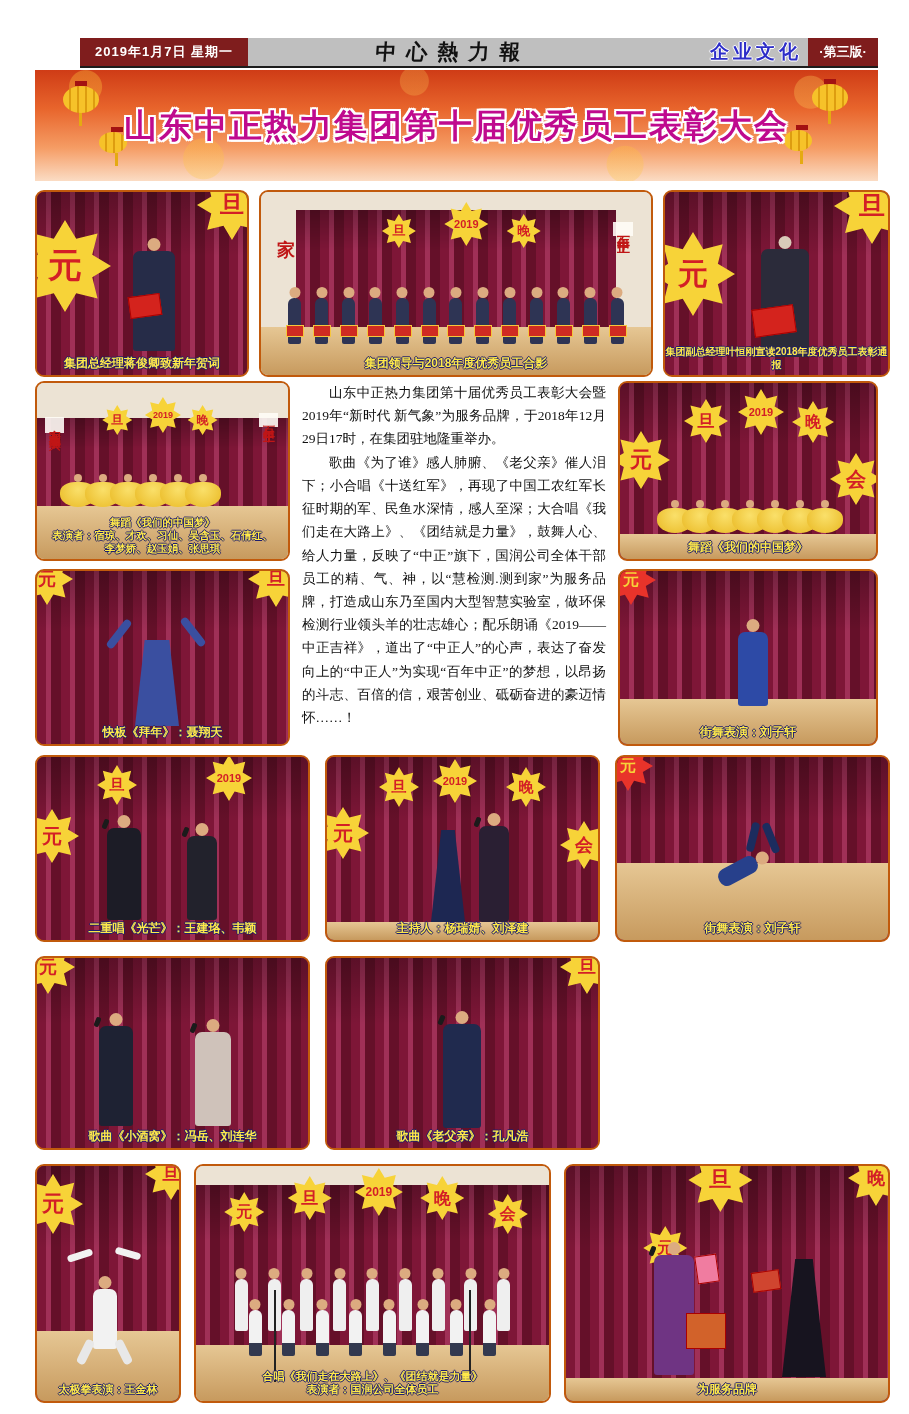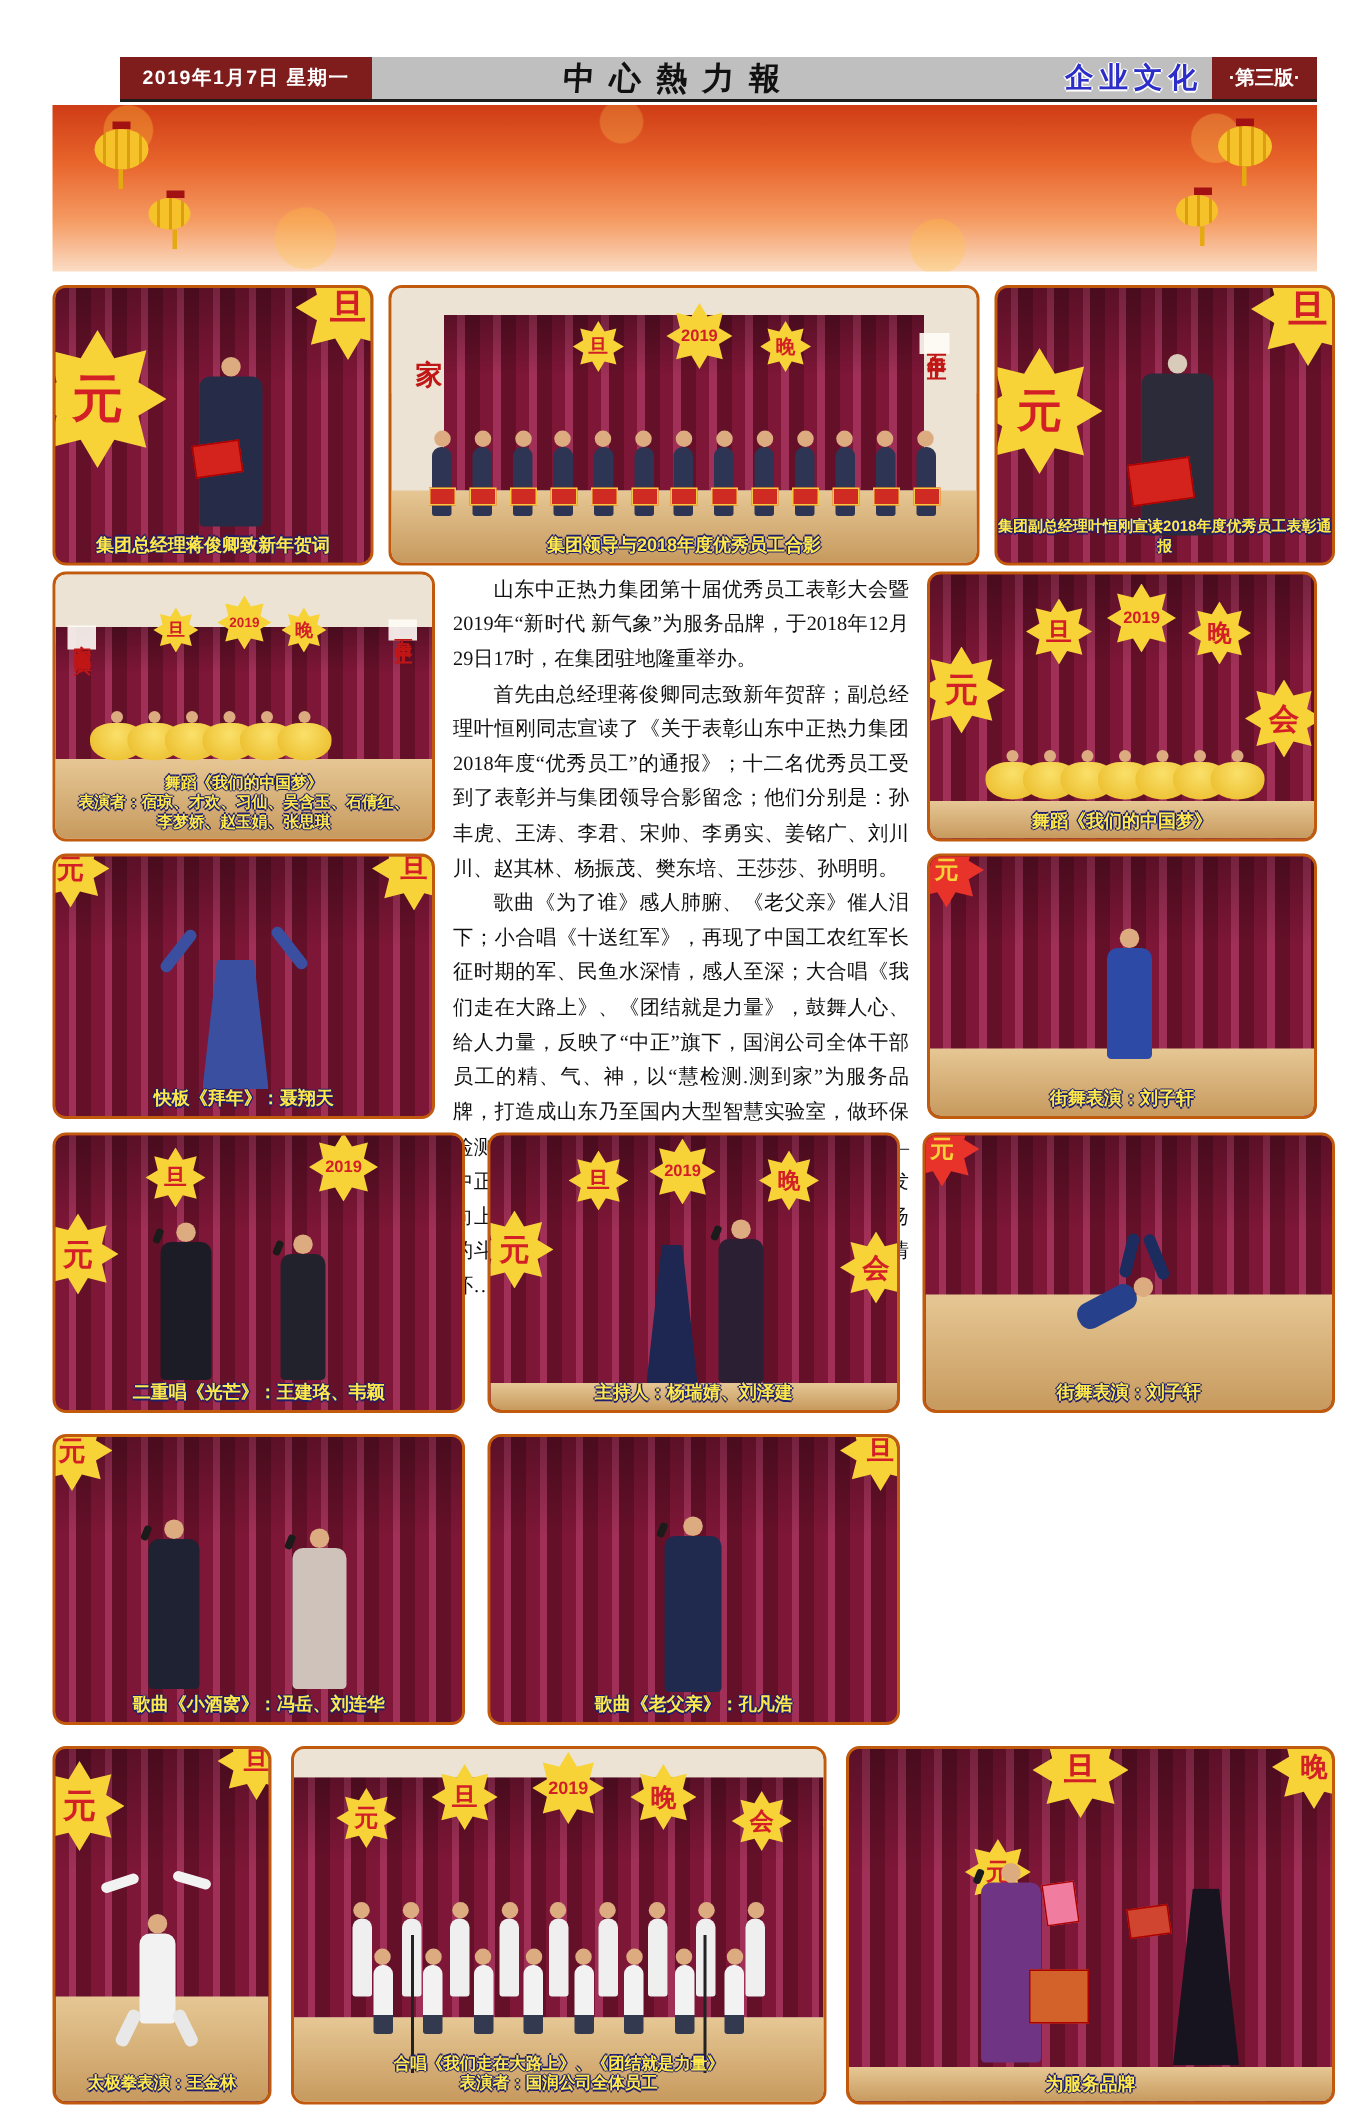--- a/index.html
+++ b/index.html
@@ -114,20 +114,21 @@
       <div class="mast-section">企业文化</div>
     </div>
     <div class="mast-edition">·第三版·</div>
   </header>
 
   <section class="banner">
     <div class="lantern" style="left:28px;top:16px;"></div>
     <div class="lantern" style="left:64px;top:62px;width:28px;height:21px;"></div>
     <div class="lantern" style="right:30px;top:14px;"></div>
     <div class="lantern" style="right:66px;top:60px;width:28px;height:21px;"></div>
+    <h1 class="banner-title bt1">山东中正热力集团第十届优秀员工表彰大会</h1>
   </section>
 
   <section class="row row1">
     <figure class="photo" style="width:210px;height:100%;">
       <div class="curtain"></div>
       <div class="star" style="left:-18px;top:28px;width:92px;height:92px;font-size:34px;">
           <span>元</span>
         </div>
       <div class="star" style="right:-20px;top:-22px;width:70px;height:70px;font-size:24px;">
           <span>旦</span>
@@ -209,21 +210,20 @@
         </div>
       <figcaption class="cap" style="font-size:10.5px;">
         <span class="l">舞蹈《我们的中国梦》</span>
         <span class="l">表演者：宿琼、才欢、习仙、吴含玉、石倩红、</span>
         <span class="l">李梦娇、赵玉娟、张思琪</span>
       </figcaption>
     </figure>
 
     <article class="article">
       <p>山东中正热力集团第十届优秀员工表彰大会暨2019年“新时代 新气象”为服务品牌，于2018年12月29日17时，在集团驻地隆重举办。</p>
-      <p>首先由总经理蒋俊卿同志致新年贺辞；副总经理叶恒刚同志宣读了《关于表彰山东中正热力集团2018年度“优秀员工”的通报》；十二名优秀员工受到了表彰并与集团领导合影留念；他们分别是：孙丰虎、王涛、李君、宋帅、李勇实、姜铭广、刘川川、赵其林、杨振茂、樊东培、王莎莎、孙明明。</p>
       <p>歌曲《为了谁》感人肺腑、《老父亲》催人泪下；小合唱《十送红军》，再现了中国工农红军长征时期的军、民鱼水深情，感人至深；大合唱《我们走在大路上》、《团结就是力量》，鼓舞人心、给人力量，反映了“中正”旗下，国润公司全体干部员工的精、气、神，以“慧检测.测到家”为服务品牌，打造成山东乃至国内大型智慧实验室，做环保检测行业领头羊的壮志雄心；配乐朗诵《2019——中正吉祥》，道出了“中正人”的心声，表达了奋发向上的“中正人”为实现“百年中正”的梦想，以昂扬的斗志、百倍的信，艰苦创业、砥砺奋进的豪迈情怀……！</p>
     </article>
 
     <figure class="photo" style="grid-column:3;grid-row:1;">
       <div class="curtain"></div>
       <div class="floor" style="height:14%;"></div>
       <div class="star" style="left:-8px;top:48px;width:58px;height:58px;font-size:22px;">
           <span>元</span>
         </div>
       <div class="star" style="left:64px;top:16px;width:44px;height:44px;font-size:17px;">

